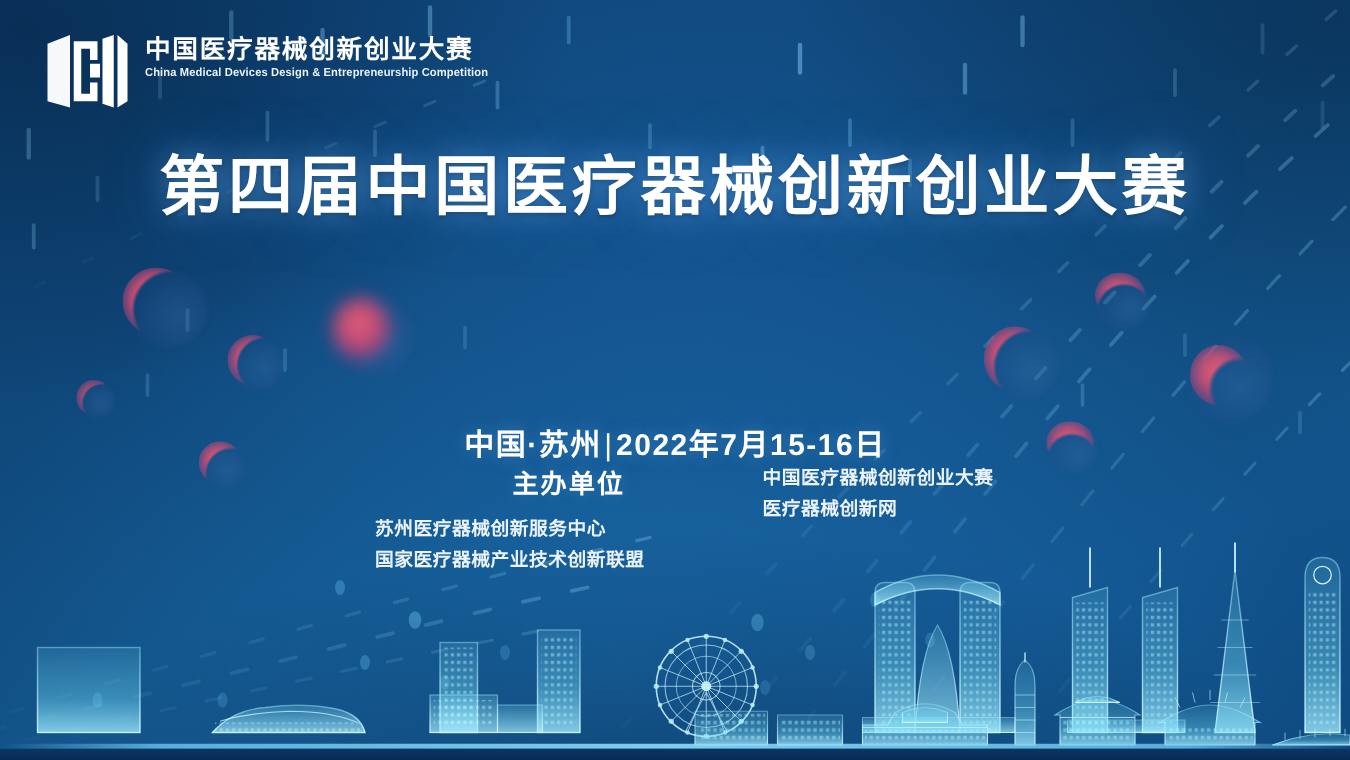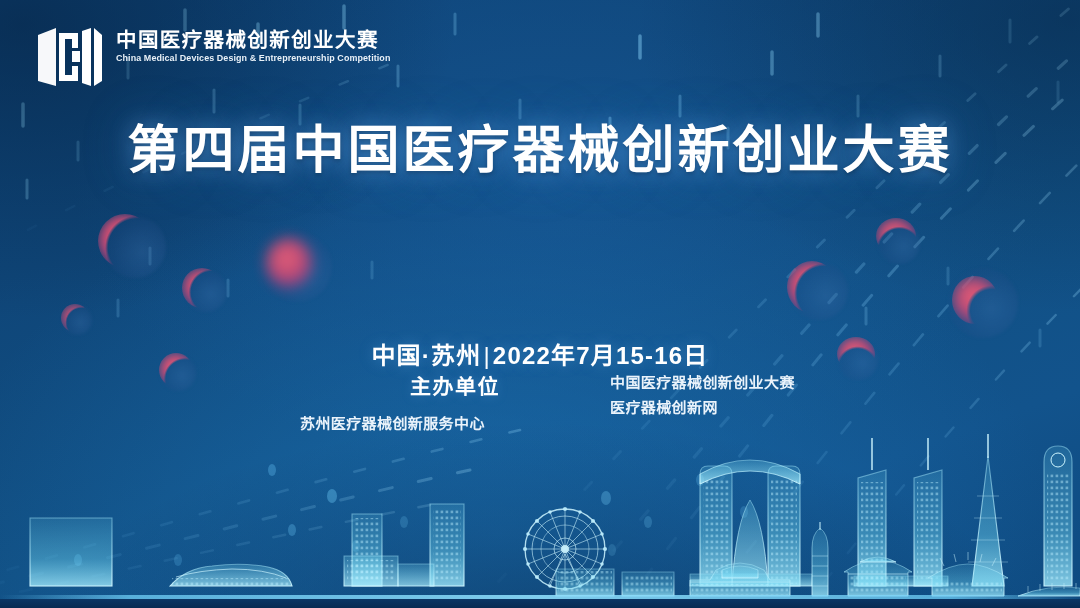--- a/index.html
+++ b/index.html
@@ -299,20 +299,21 @@
   </div>
 
   <div id="dateline">
     <span>中国·苏州</span><span class="sep">|</span><span>2022年7月15-16日</span>
   </div>
 
   <div id="orgs">
     <div class="org-col">
       <div class="org-title">主办单位</div>
       <div class="org-line">苏州医疗器械创新服务中心</div>
+      <div class="org-line">国家医疗器械产业技术创新联盟</div>
     </div>
     <div class="org-col">
       <div class="org-line">中国医疗器械创新创业大赛</div>
       <div class="org-line">医疗器械创新网</div>
     </div>
   </div>
 
   <div id="skyline">
     <svg viewBox="0 0 1080 190" preserveAspectRatio="none" aria-hidden="true">
       <defs>

